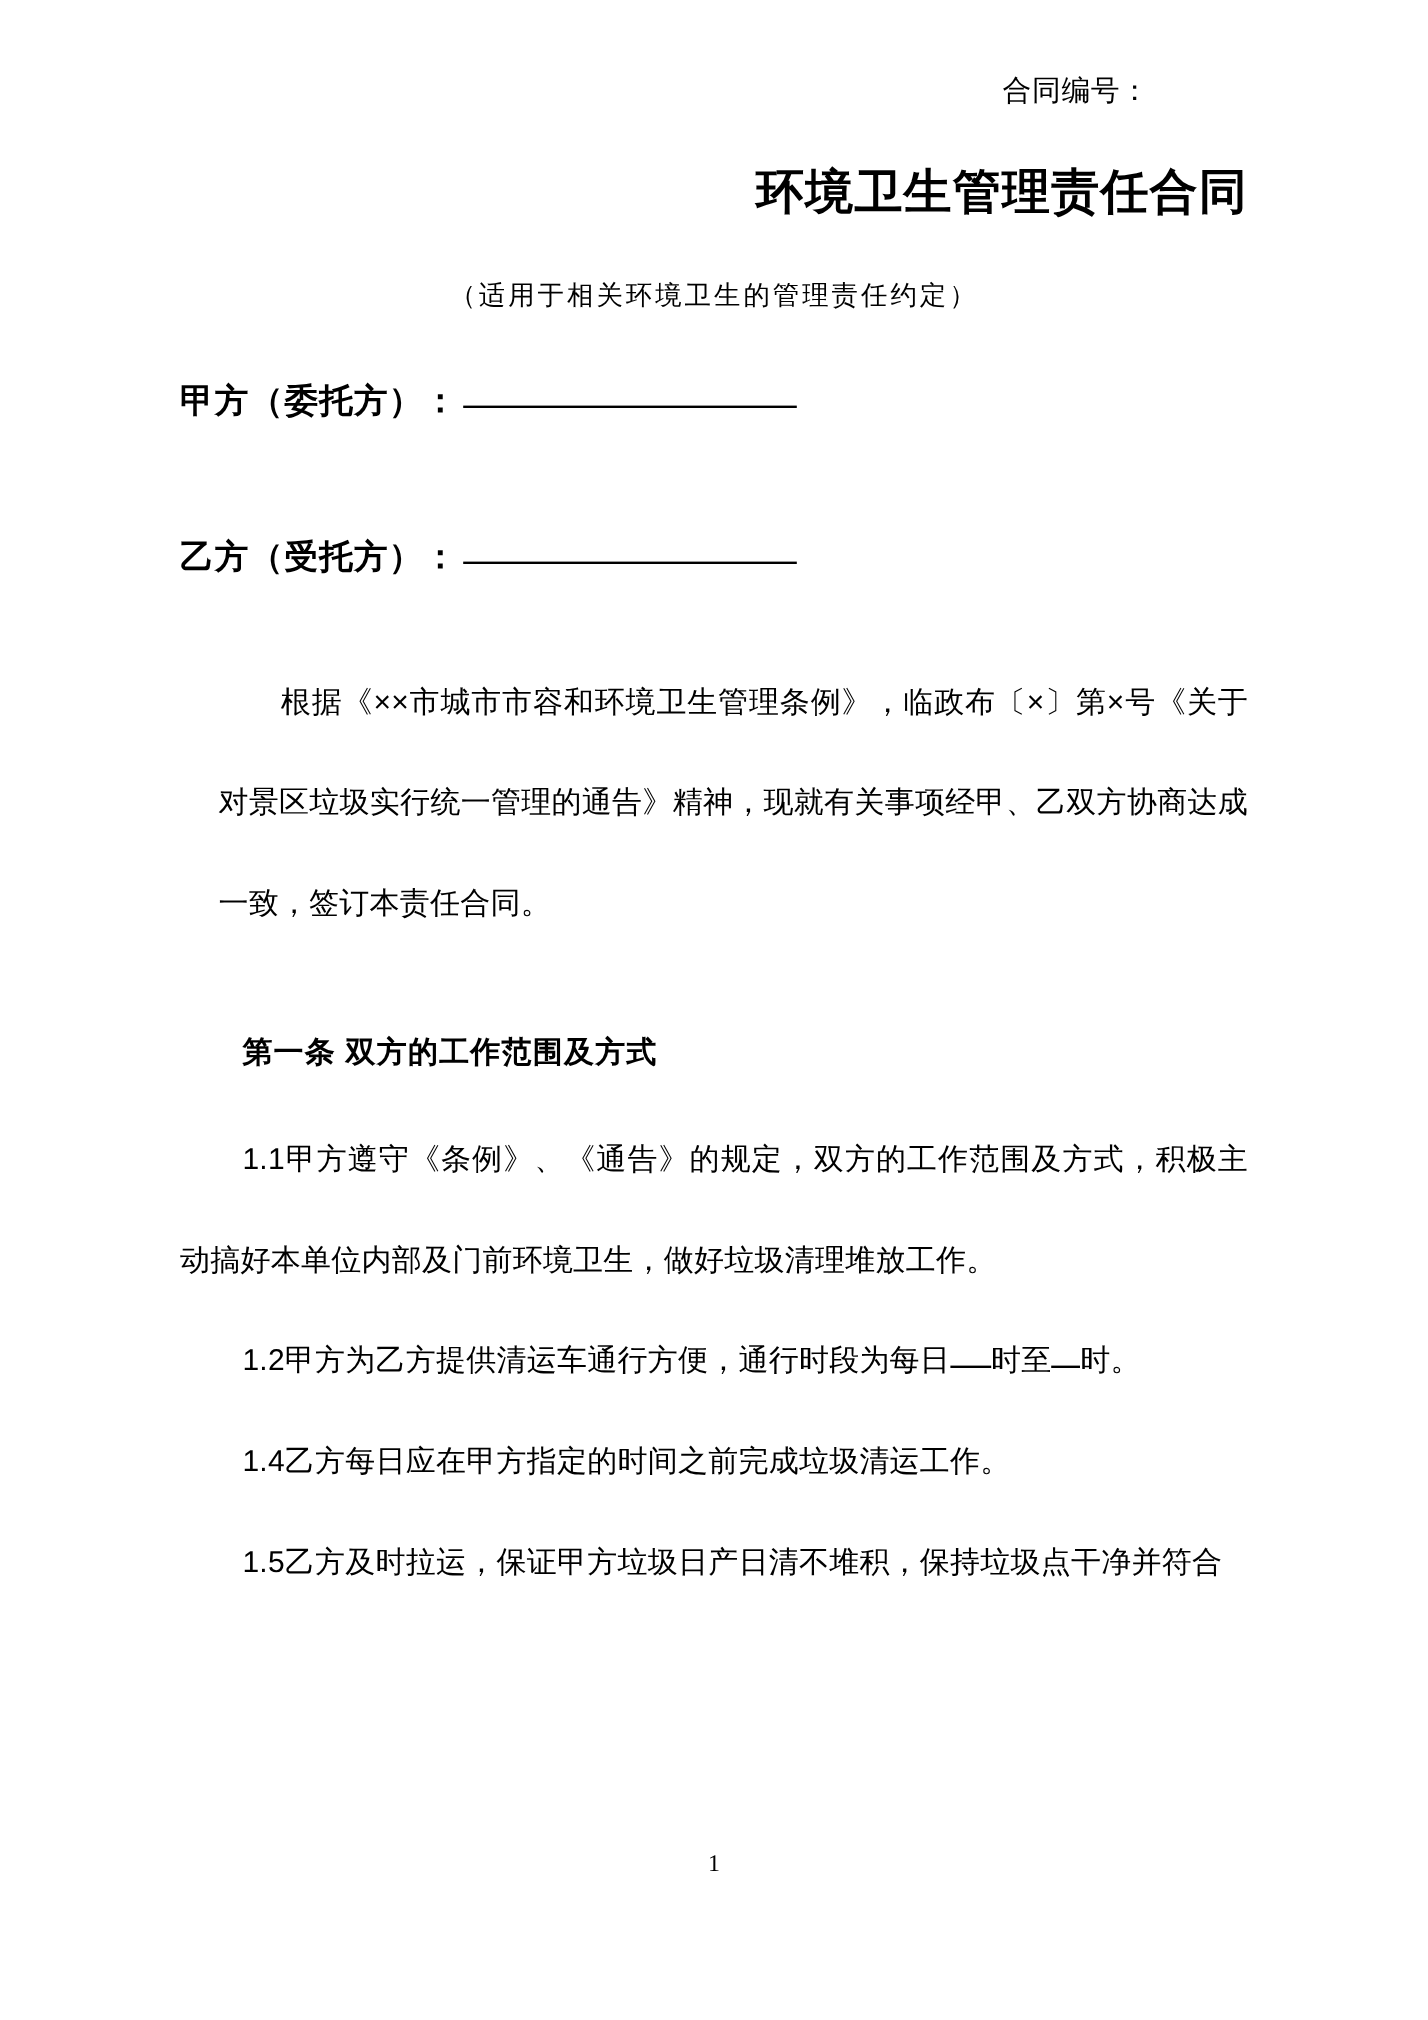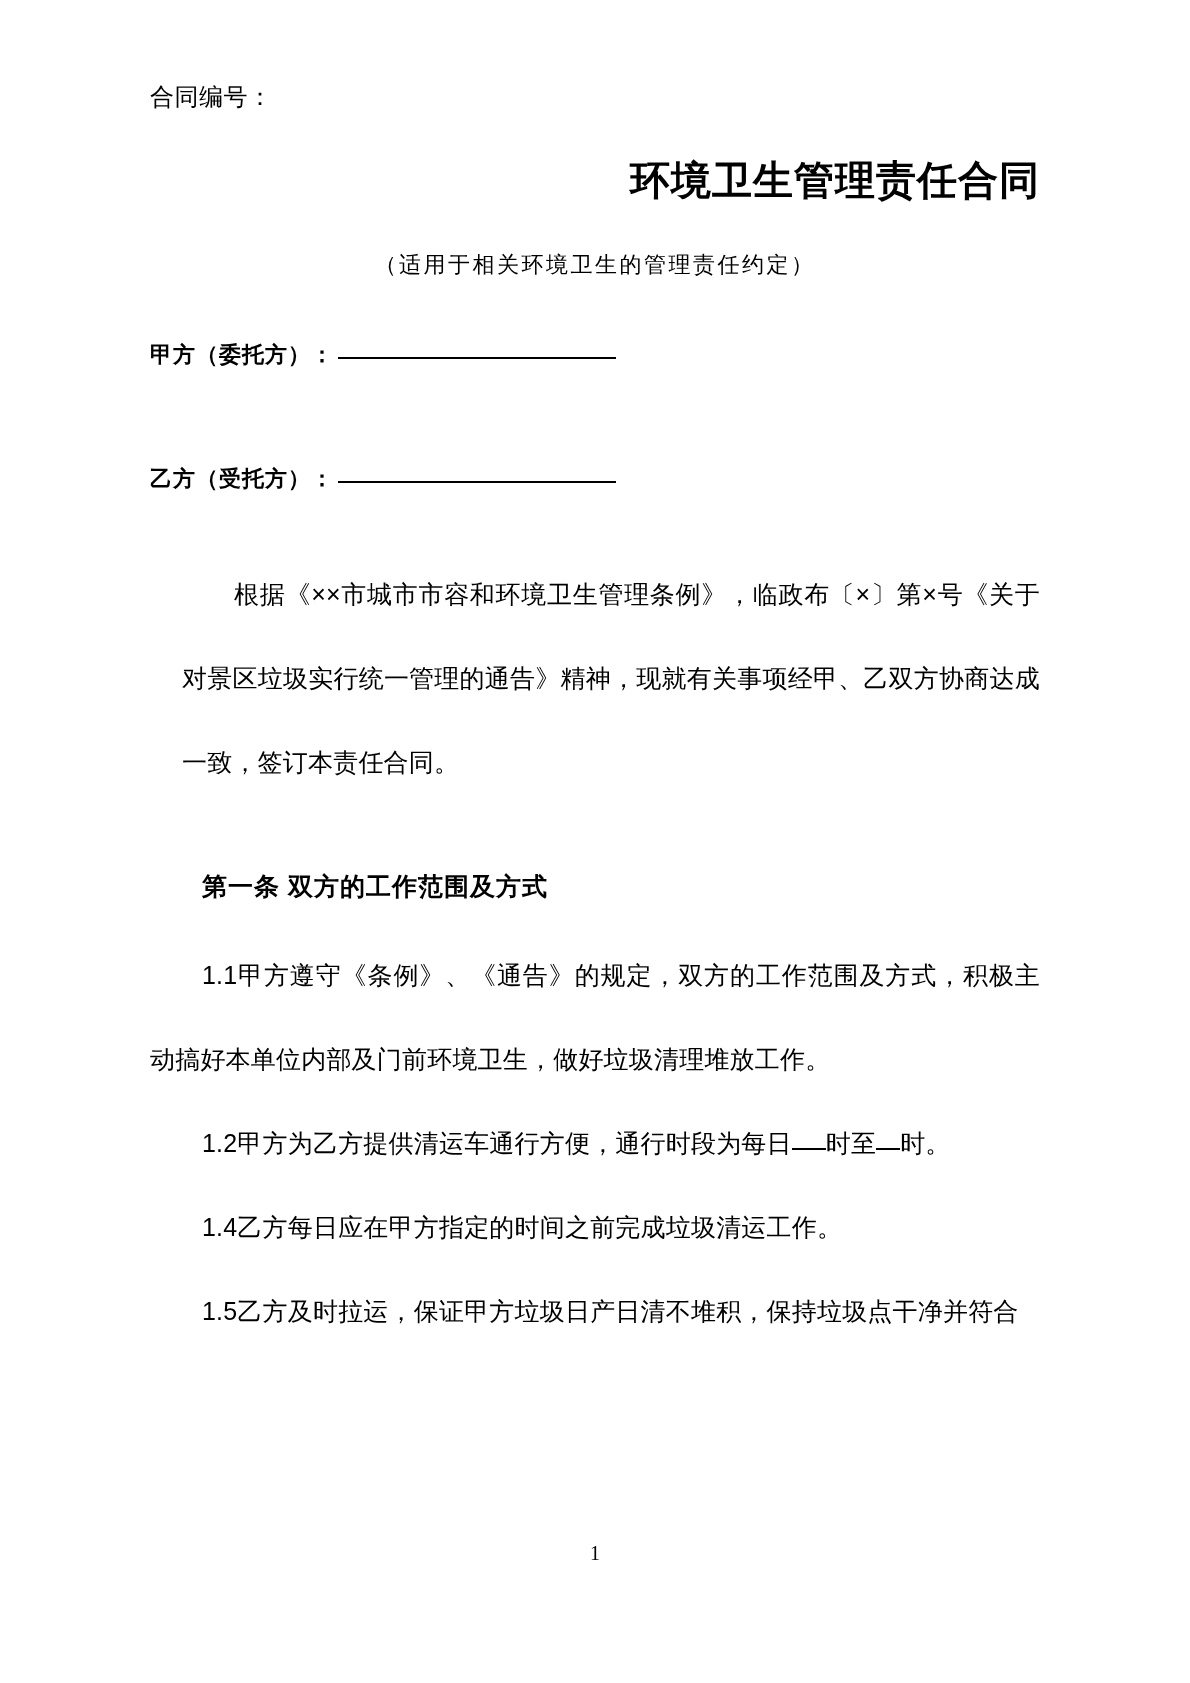--- a/index.html
+++ b/index.html
@@ -24,54 +24,55 @@
   }
   
   .content {
     position: absolute;
     left: 150px;
     top: 0;
     width: 890px;
   }
 
   .doc-number {
-    text-align: left;
+    text-align: right;
     font-size: 24px;
     line-height: 1;
-    padding-top: 85px;
+    padding-top: 64px;
     padding-right: 82px;
     letter-spacing: 0.5px;
     white-space: nowrap;
   }
 
   .doc-title {
     text-align: right;
     font-family: "Liberation Serif", "DejaVu Serif", serif;
     font-weight: bold;
     font-size: 40px;
     line-height: 1;
     margin-top: 52px;
     letter-spacing: 1px;
   }
 
   .doc-subtitle {
     text-align: center;
-    font-family: Liberation Mono, monospace;
+    font-family: Liberation Serif, serif;
     font-size: 22px;
     line-height: 1;
     margin-top: 55px;
     letter-spacing: 2.5px;
   }
 
   .party-line {
     font-weight: bold;
-    font-size: 22px;
+    font-size: 28px;
     line-height: 1;
     letter-spacing: 1px;
     white-space: nowrap;
+    font-family: Liberation Mono, monospace;
   }
   .party-line.first { margin-top: 66px; }
   .party-line.second { margin-top: 102px; }
   .party-blank {
     display: inline-block;
     border-bottom: 2px solid #000;
     width: 278px;
     vertical-align: 3px;
     margin-left: 4px;
   }

